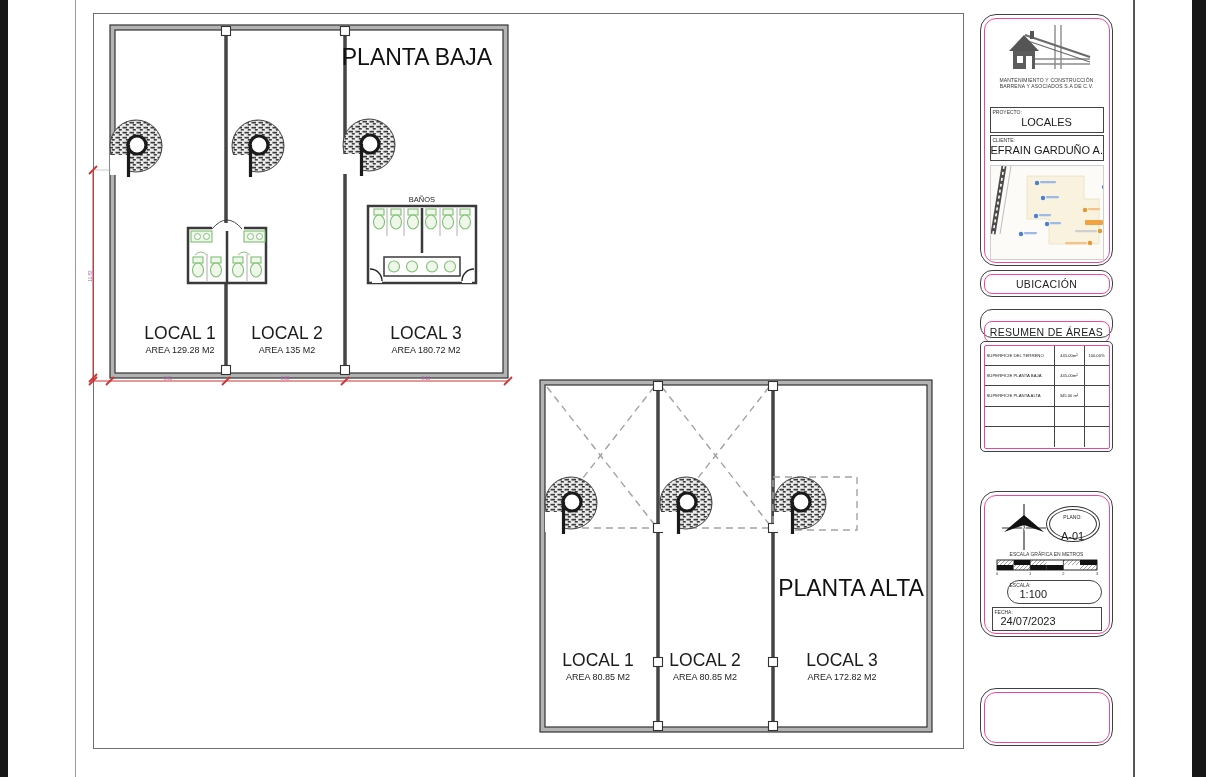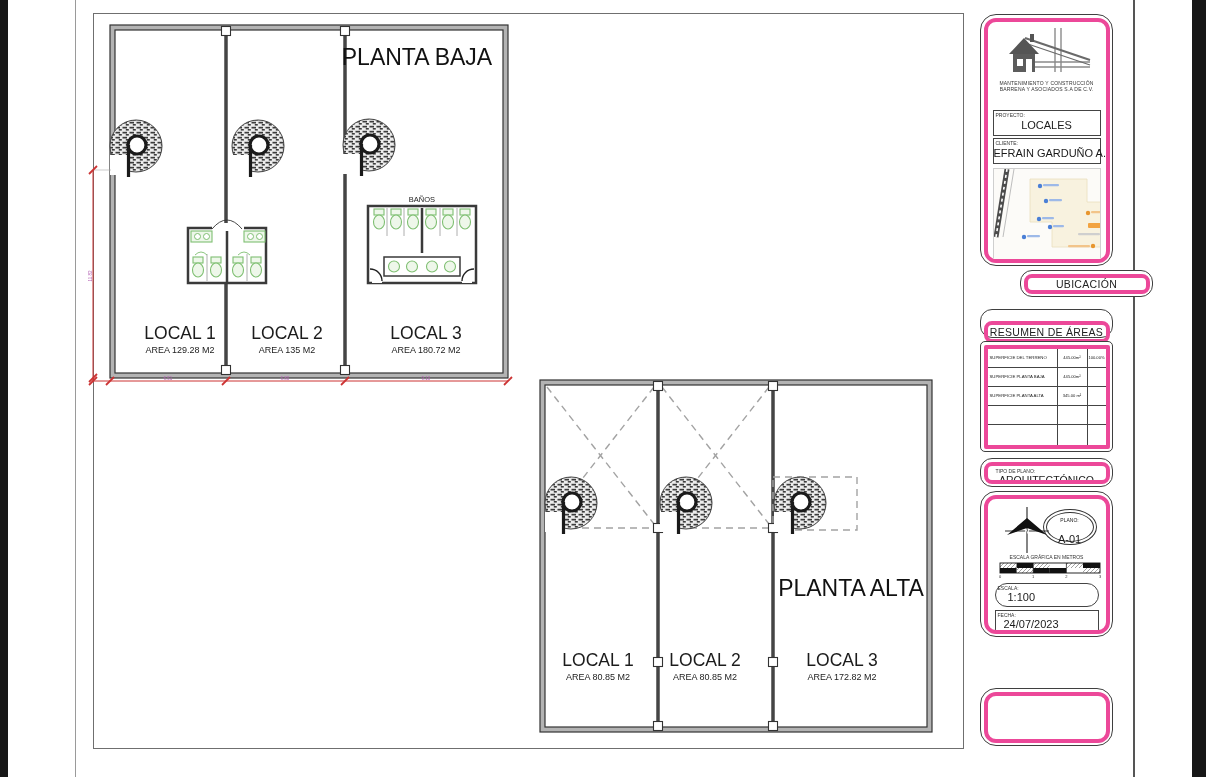--- a/index.html
+++ b/index.html
@@ -4,21 +4,21 @@
 <style>
   html,body{margin:0;padding:0;background:#fff;}
   #root{position:relative;width:1206px;height:777px;background:#fff;overflow:hidden;
         font-family:"Liberation Sans",sans-serif;color:#1a1a1a;}
   .strip{position:absolute;top:0;bottom:0;background:#171717;}
   .vl{position:absolute;top:0;bottom:0;}
   #frame{position:absolute;left:93px;top:13px;width:869px;height:734px;border:1.5px solid #6f6f6f;}
   #drawing{position:absolute;left:0;top:0;}
   
   .dbl{position:absolute;border:1.5px solid #3f3f3f;border-radius:16px;padding:2.5px;background:#fff;box-sizing:border-box;}
-  .dbl-in{width:100%;height:100%;border:4px solid #ec4899;border-radius:12px;box-sizing:border-box;position:relative;overflow:hidden;}
+  .dbl-in{width:100%;height:100%;border:1px solid #ec4899;border-radius:12px;box-sizing:border-box;position:relative;overflow:hidden;}
   .hdr{display:flex;align-items:center;justify-content:center;font-size:10.5px;letter-spacing:.3px;color:#222;}
   .company{margin-top:2px;text-align:center;font-size:5px;line-height:6px;color:#333;letter-spacing:.2px;}
   .field{position:absolute;left:5px;right:5px;border:1px solid #444;background:#fff;}
   .field .flabel{position:absolute;top:1px;left:2px;font-size:5px;color:#333;}
   .field .fvalue{text-align:center;font-size:11px;margin-top:8px;white-space:nowrap;}
   .tbl{position:absolute;inset:0;display:grid;grid-template-columns:70px 30px 1fr;grid-template-rows:repeat(5,1fr);}
   .tbl .c{border-right:1px solid #444;border-bottom:1px solid #444;display:flex;align-items:center;overflow:hidden;}
   .tbl .c:nth-child(3n){border-right:none;}
   .tbl .c.lab{font-size:4.3px;padding-left:2px;color:#222;}
   .tbl .c.val,.tbl .c.pct{font-size:4.1px;justify-content:center;color:#222;}
@@ -259,21 +259,21 @@
             <circle cx="109" cy="65" r="2.2" fill="#e8962e"></circle>
               <rect x="84" y="64" width="22" height="2.2" rx="1" fill="#cfcfcf"></rect>
             <circle cx="99" cy="77" r="2.2" fill="#e8962e"></circle>
               <rect x="74" y="76" width="22" height="2.2" rx="1" fill="#f2c48a"></rect>
           </g>
         </svg>
       </div>
     </div>
   </div>
 
-  <div class="dbl" style="left:980px;top:270px;width:133px;height:27px;border-radius:12px;margin-left:40px;">
+  <div class="dbl" style="left:980px;top:270px;width:133px;height:27px;border-radius:12px;">
     <div class="dbl-in hdr" style="border-radius:8px;">UBICACIÓN</div>
   </div>
 
   <div class="dbl" style="left:980px;top:309px;width:133px;height:29px;border-radius:12px;">
     <div class="dbl-in hdr" style="border-radius:8px;margin-top:8px;">RESUMEN DE ÁREAS</div>
   </div>
   <div class="dbl" style="left:980px;top:341px;width:133px;height:111px;border-radius:5px;">
     <div class="dbl-in" style="border-radius:2px;">
       <div class="tbl">
         <div class="c lab">SUPERFICIE DEL TERRENO</div>
@@ -288,26 +288,20 @@
         <div class="c lab"></div>
         <div class="c val"></div>
         <div class="c pct"></div>
         <div class="c lab r5"></div>
         <div class="c val r5"></div>
         <div class="c pct r5"></div>
       </div>
     </div>
   </div>
 
-  <div class="dbl" style="left:980px;top:458px;width:133px;height:29px;border-radius:12px;">
-    <div class="dbl-in" style="border-radius:8px;">
-      <span class="tinylab">TIPO DE PLANO:</span>
-      <div style="text-align:center;font-size:10.5px;margin-top:8px;">ARQUITECTÓNICO</div>
-    </div>
-  </div>
 
   <div class="dbl" style="left:980px;top:491px;width:133px;height:146px;">
     <div class="dbl-in">
       <svg width="50" height="50" viewBox="0 0 50 50" style="position:absolute;left:14px;top:6px;">
         <line x1="25" y1="2" x2="25" y2="48" stroke="#333" stroke-width="1.2"></line>
         <line x1="3" y1="26" x2="47" y2="26" stroke="#333" stroke-width="1.2"></line>
         <polygon points="5,30 25,13 45,30 25,23" fill="#111"></polygon>
         <text x="25" y="28.5" text-anchor="middle" font-size="6.5" fill="#fff" font-family="Liberation Sans,sans-serif" font-weight="bold">N</text>
       </svg>
       <div class="oval">
@@ -338,21 +332,21 @@
             <rect x="85" y="7" width="17" height="5" fill="url(#diag)"></rect>
           <rect x="2" y="2" width="100" height="10" fill="none" stroke="#111" stroke-width="0.9"></rect>
           <line x1="35.2" y1="2" x2="35.2" y2="12" stroke="#111" stroke-width="0.7"></line>
           <line x1="68.4" y1="2" x2="68.4" y2="12" stroke="#111" stroke-width="0.7"></line>
         </g>
         <text x="2" y="17" text-anchor="middle" font-size="4" fill="#333" font-family="Liberation Sans,sans-serif">0</text>
         <text x="35.2" y="17" text-anchor="middle" font-size="4" fill="#333" font-family="Liberation Sans,sans-serif">1</text>
         <text x="68.4" y="17" text-anchor="middle" font-size="4" fill="#333" font-family="Liberation Sans,sans-serif">2</text>
         <text x="102" y="17" text-anchor="middle" font-size="4" fill="#333" font-family="Liberation Sans,sans-serif">3</text>
       </svg>
-      <div class="field" style="left:7px;right:7px;top:84px;height:22px;border-radius:12px;">
+      <div class="field" style="left:22px;right:7px;top:84px;height:22px;border-radius:12px;">
         <span class="flabel">ESCALA:</span>
         <div style="font-size:11px;margin:7px 0 0 12px;">1:100</div>
       </div>
       <div class="field" style="left:7px;right:7px;top:111px;height:22px;">
         <span class="flabel">FECHA:</span>
         <div style="font-size:11px;margin:7px 8px 0 8px;">24/07/2023</div>
       </div>
     </div>
   </div>
 

